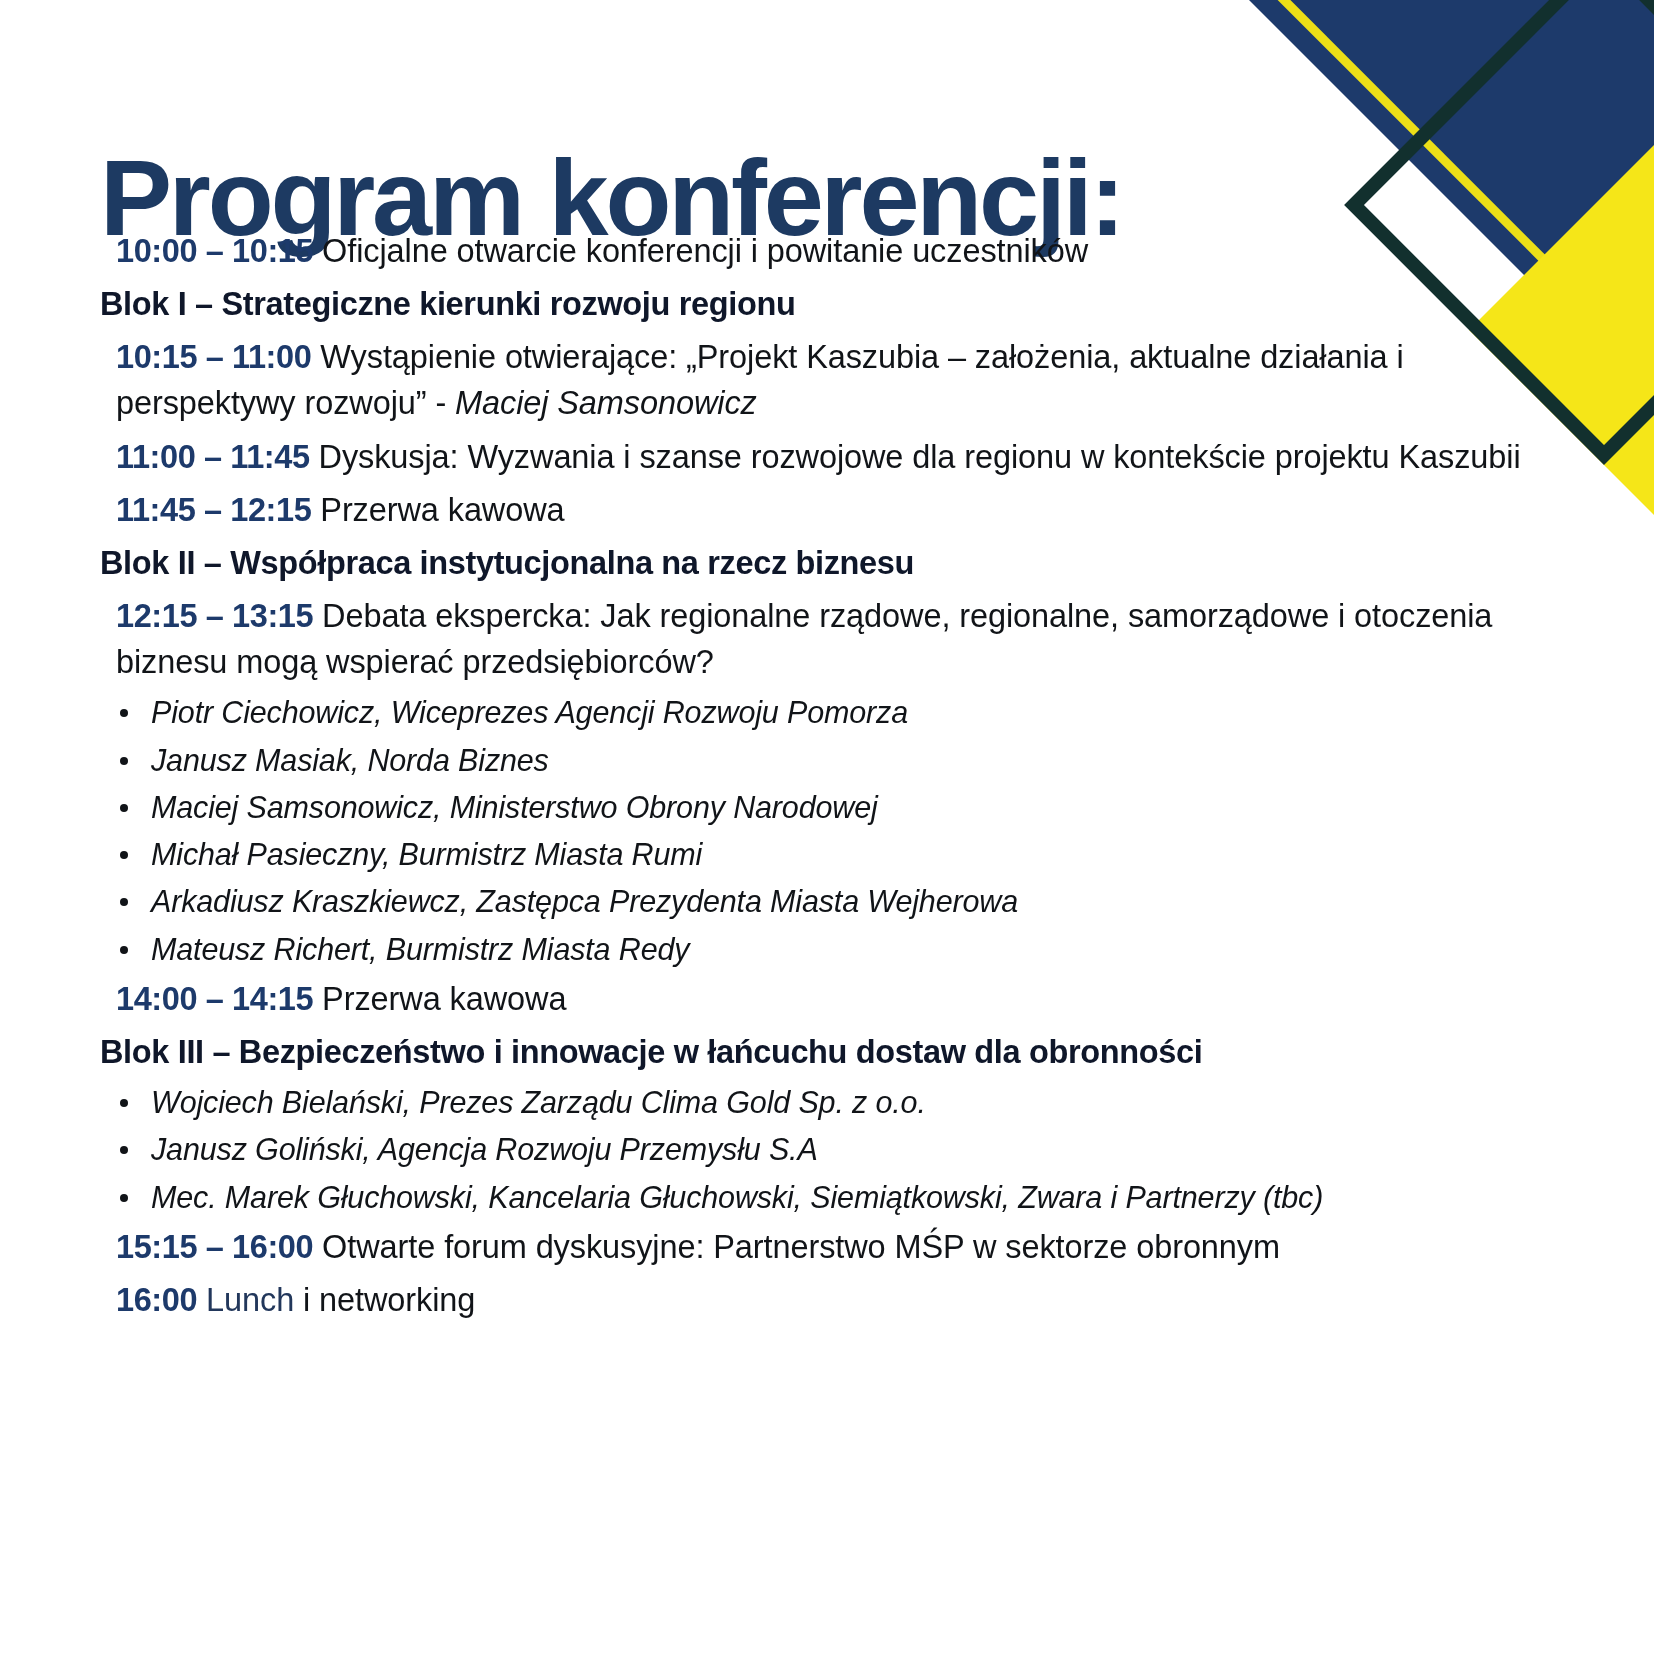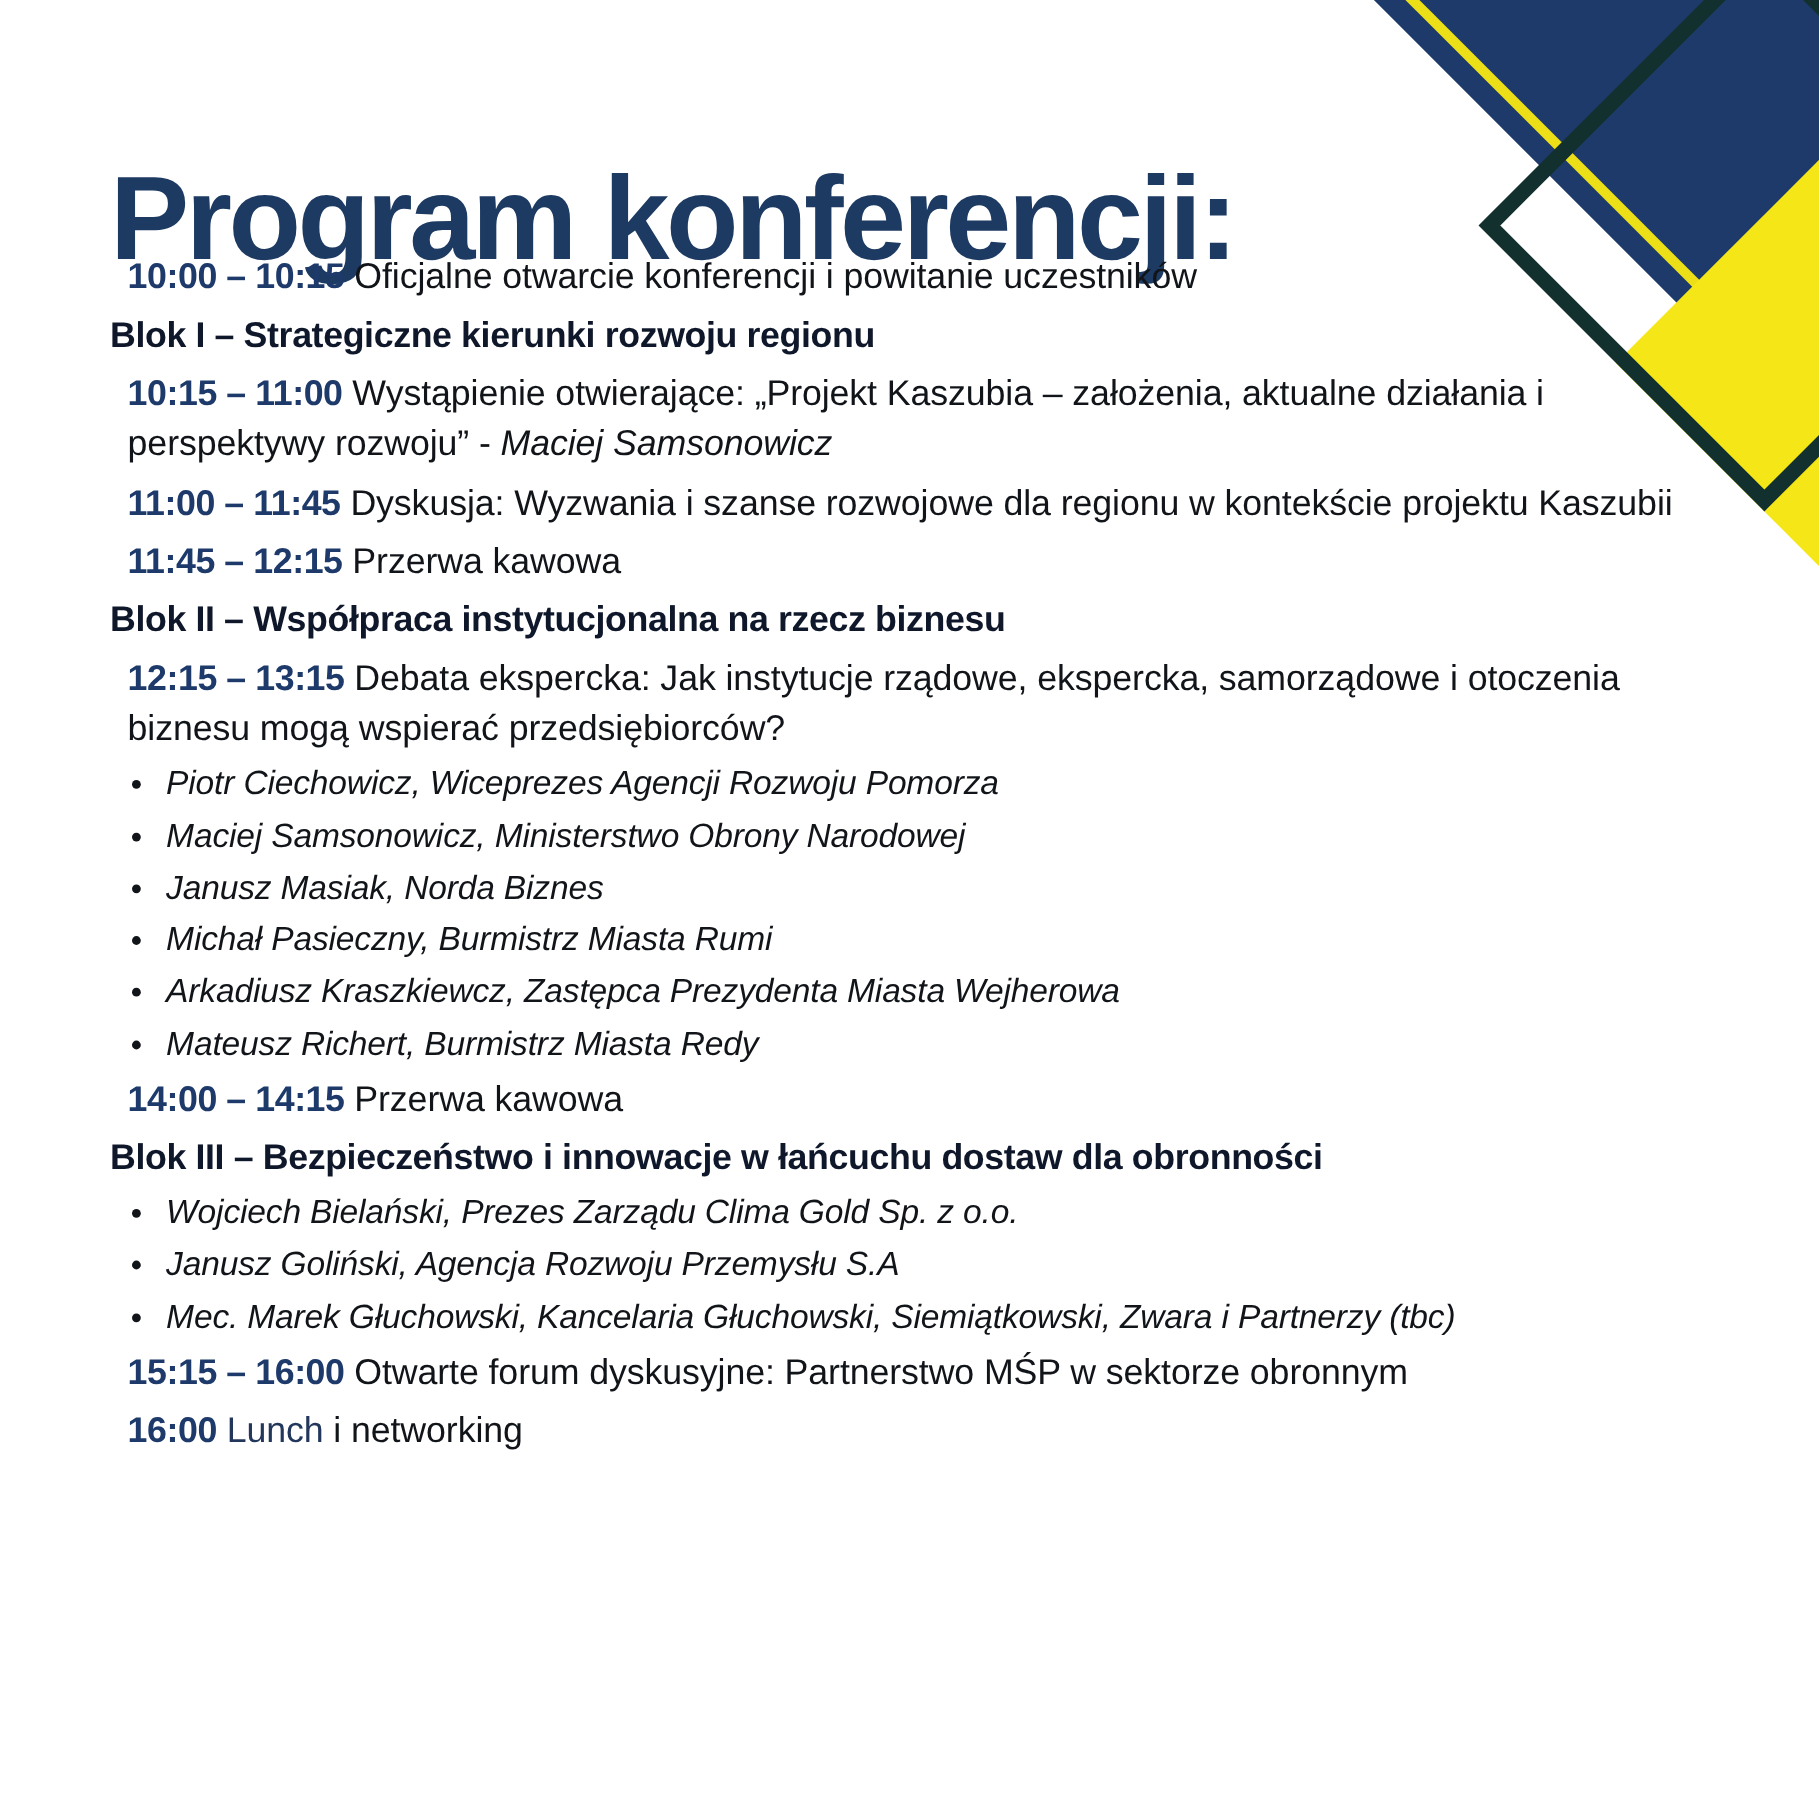--- a/index.html
+++ b/index.html
@@ -134,25 +134,25 @@
 
   <h1 id="page-title">Program konferencji:</h1>
 
   <div id="agenda">
       <p class="ag-line"><span class="ag-time">10:00 – 10:15</span><span> Oficjalne otwarcie konferencji i powitanie uczestników</span></p>
       <p class="ag-block">Blok I – Strategiczne kierunki rozwoju regionu</p>
       <p class="ag-line"><span class="ag-time">10:15 – 11:00</span><span> Wystąpienie otwierające: „Projekt Kaszubia – założenia, aktualne działania i perspektywy rozwoju” - </span><span class="ag-em">Maciej Samsonowicz</span></p>
       <p class="ag-line"><span class="ag-time">11:00 – 11:45</span><span> Dyskusja: Wyzwania i szanse rozwojowe dla regionu w kontekście projektu Kaszubii</span></p>
       <p class="ag-line"><span class="ag-time">11:45 – 12:15</span><span> Przerwa kawowa</span></p>
       <p class="ag-block">Blok II – Współpraca instytucjonalna na rzecz biznesu</p>
-      <p class="ag-line"><span class="ag-time">12:15 – 13:15</span><span> Debata ekspercka: Jak instytucje rządowe, ekspercka, samorządowe i otoczenia biznesu mogą wspierać przedsiębiorców?</span></p>
+      <p class="ag-line"><span class="ag-time">12:15 – 13:15</span><span> Debata ekspercka: Jak regionalne rządowe, regionalne, samorządowe i otoczenia biznesu mogą wspierać przedsiębiorców?</span></p>
       <ul class="ag-list">
         <li>Piotr Ciechowicz, Wiceprezes Agencji Rozwoju Pomorza</li>
+        <li>Janusz Masiak, Norda Biznes</li>
         <li>Maciej Samsonowicz, Ministerstwo Obrony Narodowej</li>
-        <li>Janusz Masiak, Norda Biznes</li>
         <li>Michał Pasieczny, Burmistrz Miasta Rumi</li>
         <li>Arkadiusz Kraszkiewcz, Zastępca Prezydenta Miasta Wejherowa</li>
         <li>Mateusz Richert, Burmistrz Miasta Redy</li>
       </ul>
       <p class="ag-line"><span class="ag-time">14:00 – 14:15</span><span> Przerwa kawowa</span></p>
       <p class="ag-block">Blok III – Bezpieczeństwo i innowacje w łańcuchu dostaw dla obronności</p>
       <ul class="ag-list">
         <li>Wojciech Bielański, Prezes Zarządu Clima Gold Sp. z o.o.</li>
         <li>Janusz Goliński, Agencja Rozwoju Przemysłu S.A</li>
         <li>Mec. Marek Głuchowski, Kancelaria Głuchowski, Siemiątkowski, Zwara i Partnerzy (tbc)</li>

